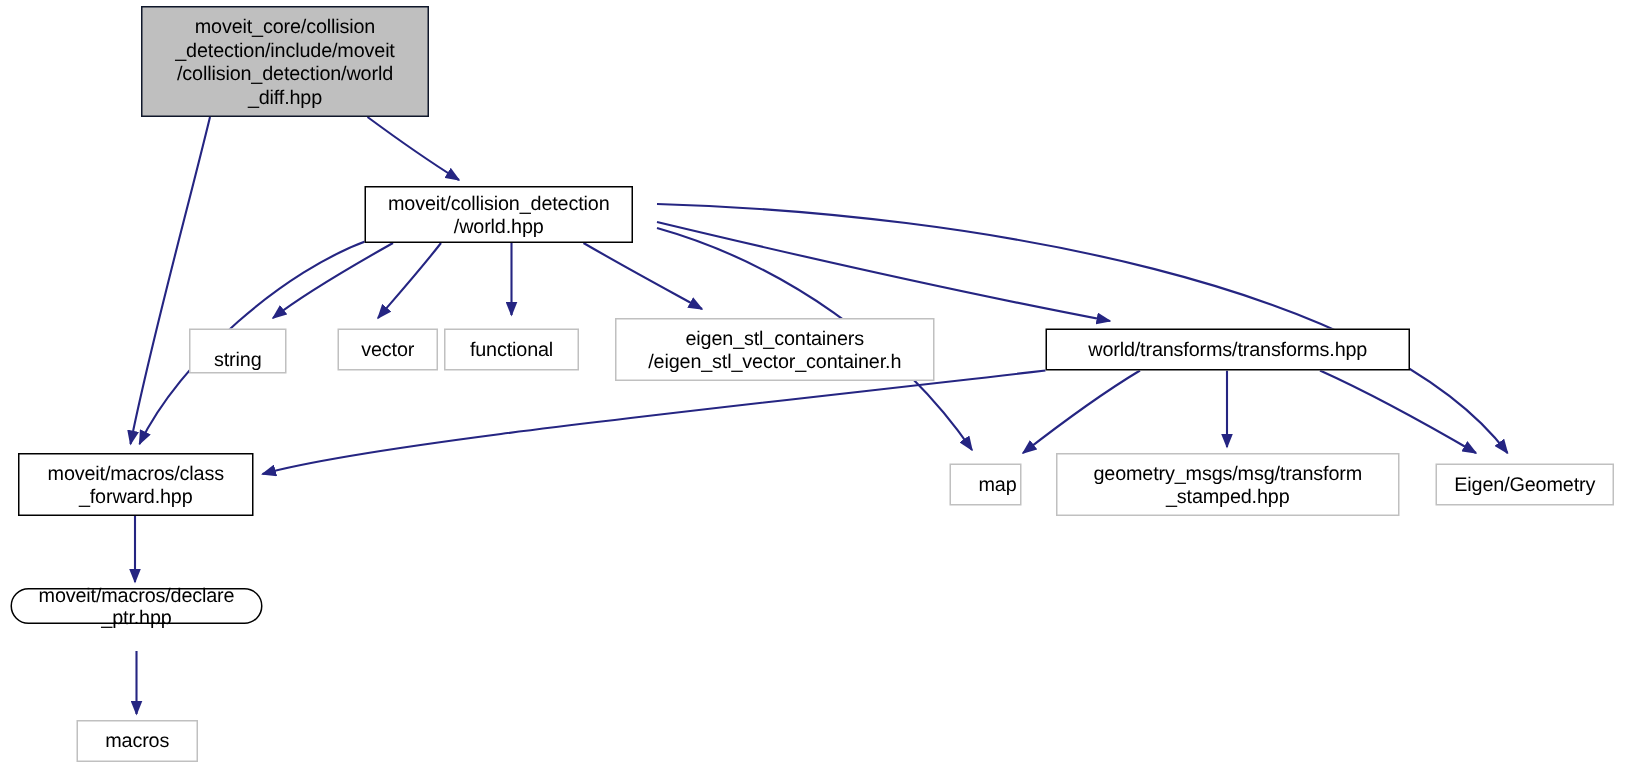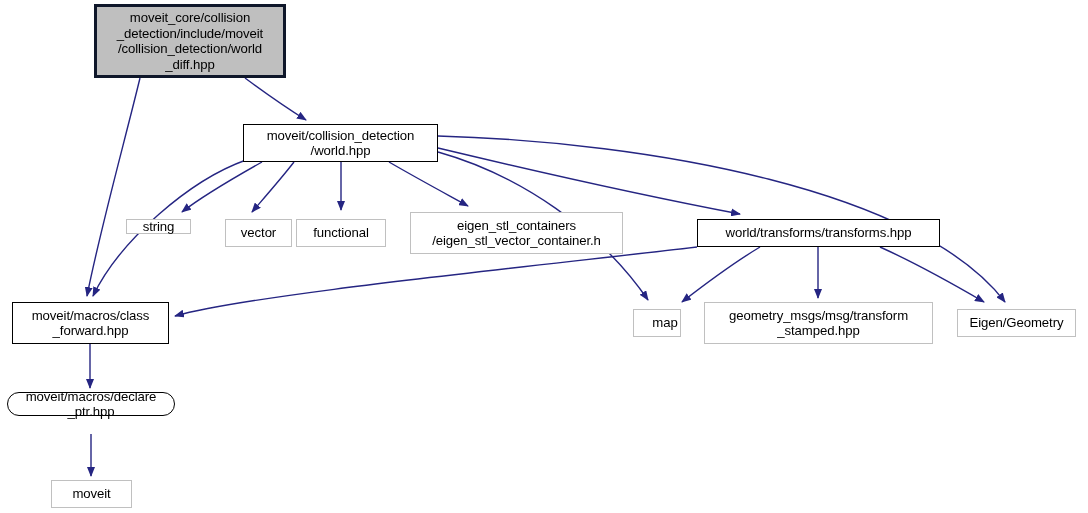--- a/index.html
+++ b/index.html
@@ -36,21 +36,21 @@
     background: #ffffff;
     border: 1px solid #c0c0c0;
     white-space: pre-line;
     padding: 1px 4px;
     letter-spacing: -0.1px;
   }
   .node.project {
     border: 1px solid #000000;
   }
   .node.root {
-    border: 3px solid #0f172a;
+    border: 1px solid #0f172a;
     background: #bfbfbf;
     box-shadow: 0 0 0 0 transparent;
   }
   .node-label {
     display: block;
     white-space: pre-line;
   }
 </style>
 </head>
 <body>
@@ -79,31 +79,31 @@
         <path d="M 880,247 C 920,265 960,288 984,302" fill="none" stroke="#252582" stroke-width="1.4" marker-end="url(#arrowhead)"></path>
         <path d="M 90,344 L 90,388" fill="none" stroke="#252582" stroke-width="1.4" marker-end="url(#arrowhead)"></path>
         <path d="M 91,434 L 91,476" fill="none" stroke="#252582" stroke-width="1.4" marker-end="url(#arrowhead)"></path>
       </g>
   </svg>
   <div id="node-group">
       <div class="node root project" style="left: 94px; top: 4px; width: 192px; height: 74px;"><span class="node-label">moveit_core/collision
 _detection/include/moveit
 /collision_detection/world
 _diff.hpp</span></div>
-      <div class="node project" style="left: 243px; top: 124px; width: 195px; height: 38px;"><span class="node-label">moveit/collision_detection
+      <div class="node project" style="left: 243px; top: 124px; width: 179px; height: 38px;"><span class="node-label">moveit/collision_detection
 /world.hpp</span></div>
-      <div class="node system" style="left: 126px; top: 219px; width: 65px; height: 15px;"><span class="node-label">string</span></div>
+      <div class="node system" style="left: 126px; top: 219px; width: 65px; height: 30px; align-items: flex-end;"><span class="node-label">string</span></div>
       <div class="node system" style="left: 210px; top: 219px; width: 67px; height: 28px; margin-left: 15px;"><span class="node-label">vector</span></div>
       <div class="node system" style="left: 296px; top: 219px; width: 90px; height: 28px;"><span class="node-label">functional</span></div>
       <div class="node system" style="left: 410px; top: 212px; width: 213px; height: 42px;"><span class="node-label">eigen_stl_containers
 /eigen_stl_vector_container.h</span></div>
       <div class="node project" style="left: 697px; top: 219px; width: 243px; height: 28px;"><span class="node-label">world/transforms/transforms.hpp</span></div>
       <div class="node project" style="left: 12px; top: 302px; width: 157px; height: 42px;"><span class="node-label">moveit/macros/class
 _forward.hpp</span></div>
       <div class="node system" style="left: 633px; top: 309px; width: 48px; height: 28px; padding-left: 20px;"><span class="node-label">map</span></div>
       <div class="node system" style="left: 704px; top: 302px; width: 229px; height: 42px;"><span class="node-label">geometry_msgs/msg/transform
 _stamped.hpp</span></div>
       <div class="node system" style="left: 957px; top: 309px; width: 119px; height: 28px;"><span class="node-label">Eigen/Geometry</span></div>
       <div class="node project" style="left: 7px; top: 392px; width: 168px; height: 24px; border-radius: 19px;"><span class="node-label">moveit/macros/declare
 _ptr.hpp</span></div>
-      <div class="node system" style="left: 51px; top: 480px; width: 81px; height: 28px;"><span class="node-label">moveit</span></div>
+      <div class="node system" style="left: 51px; top: 480px; width: 81px; height: 28px;"><span class="node-label">macros</span></div>
     </div>
 </div>
 
 </body></html>

